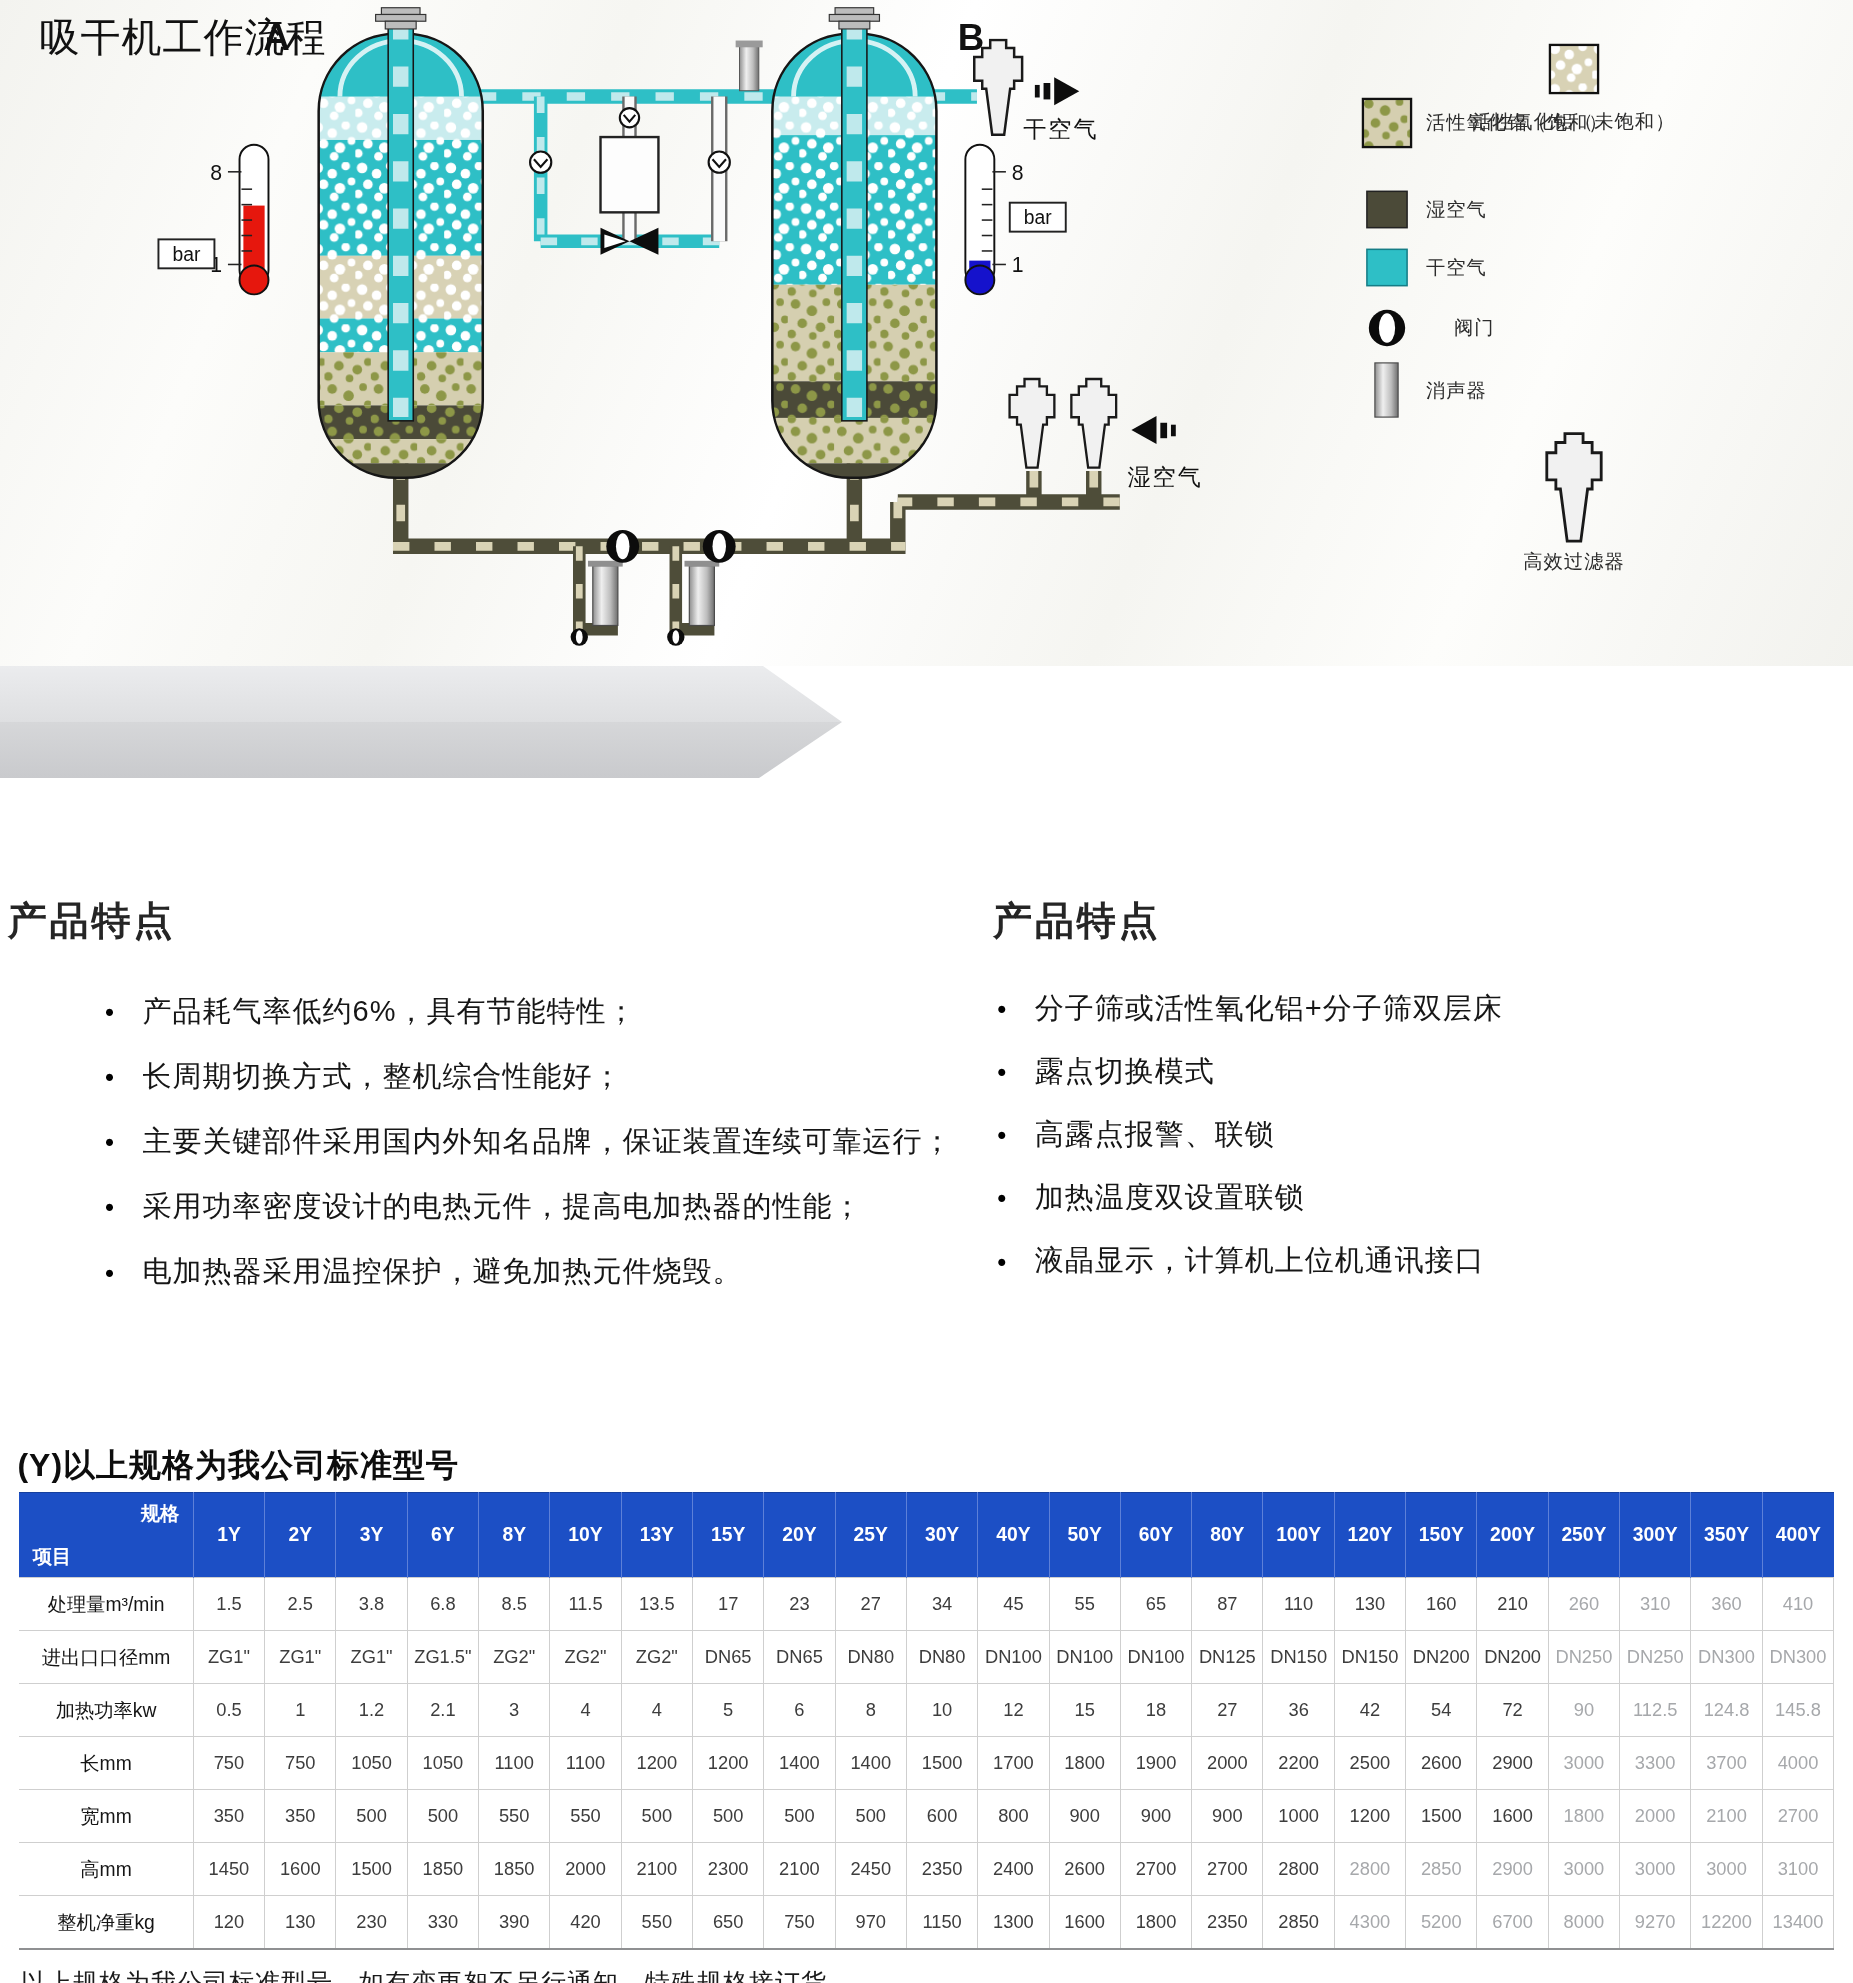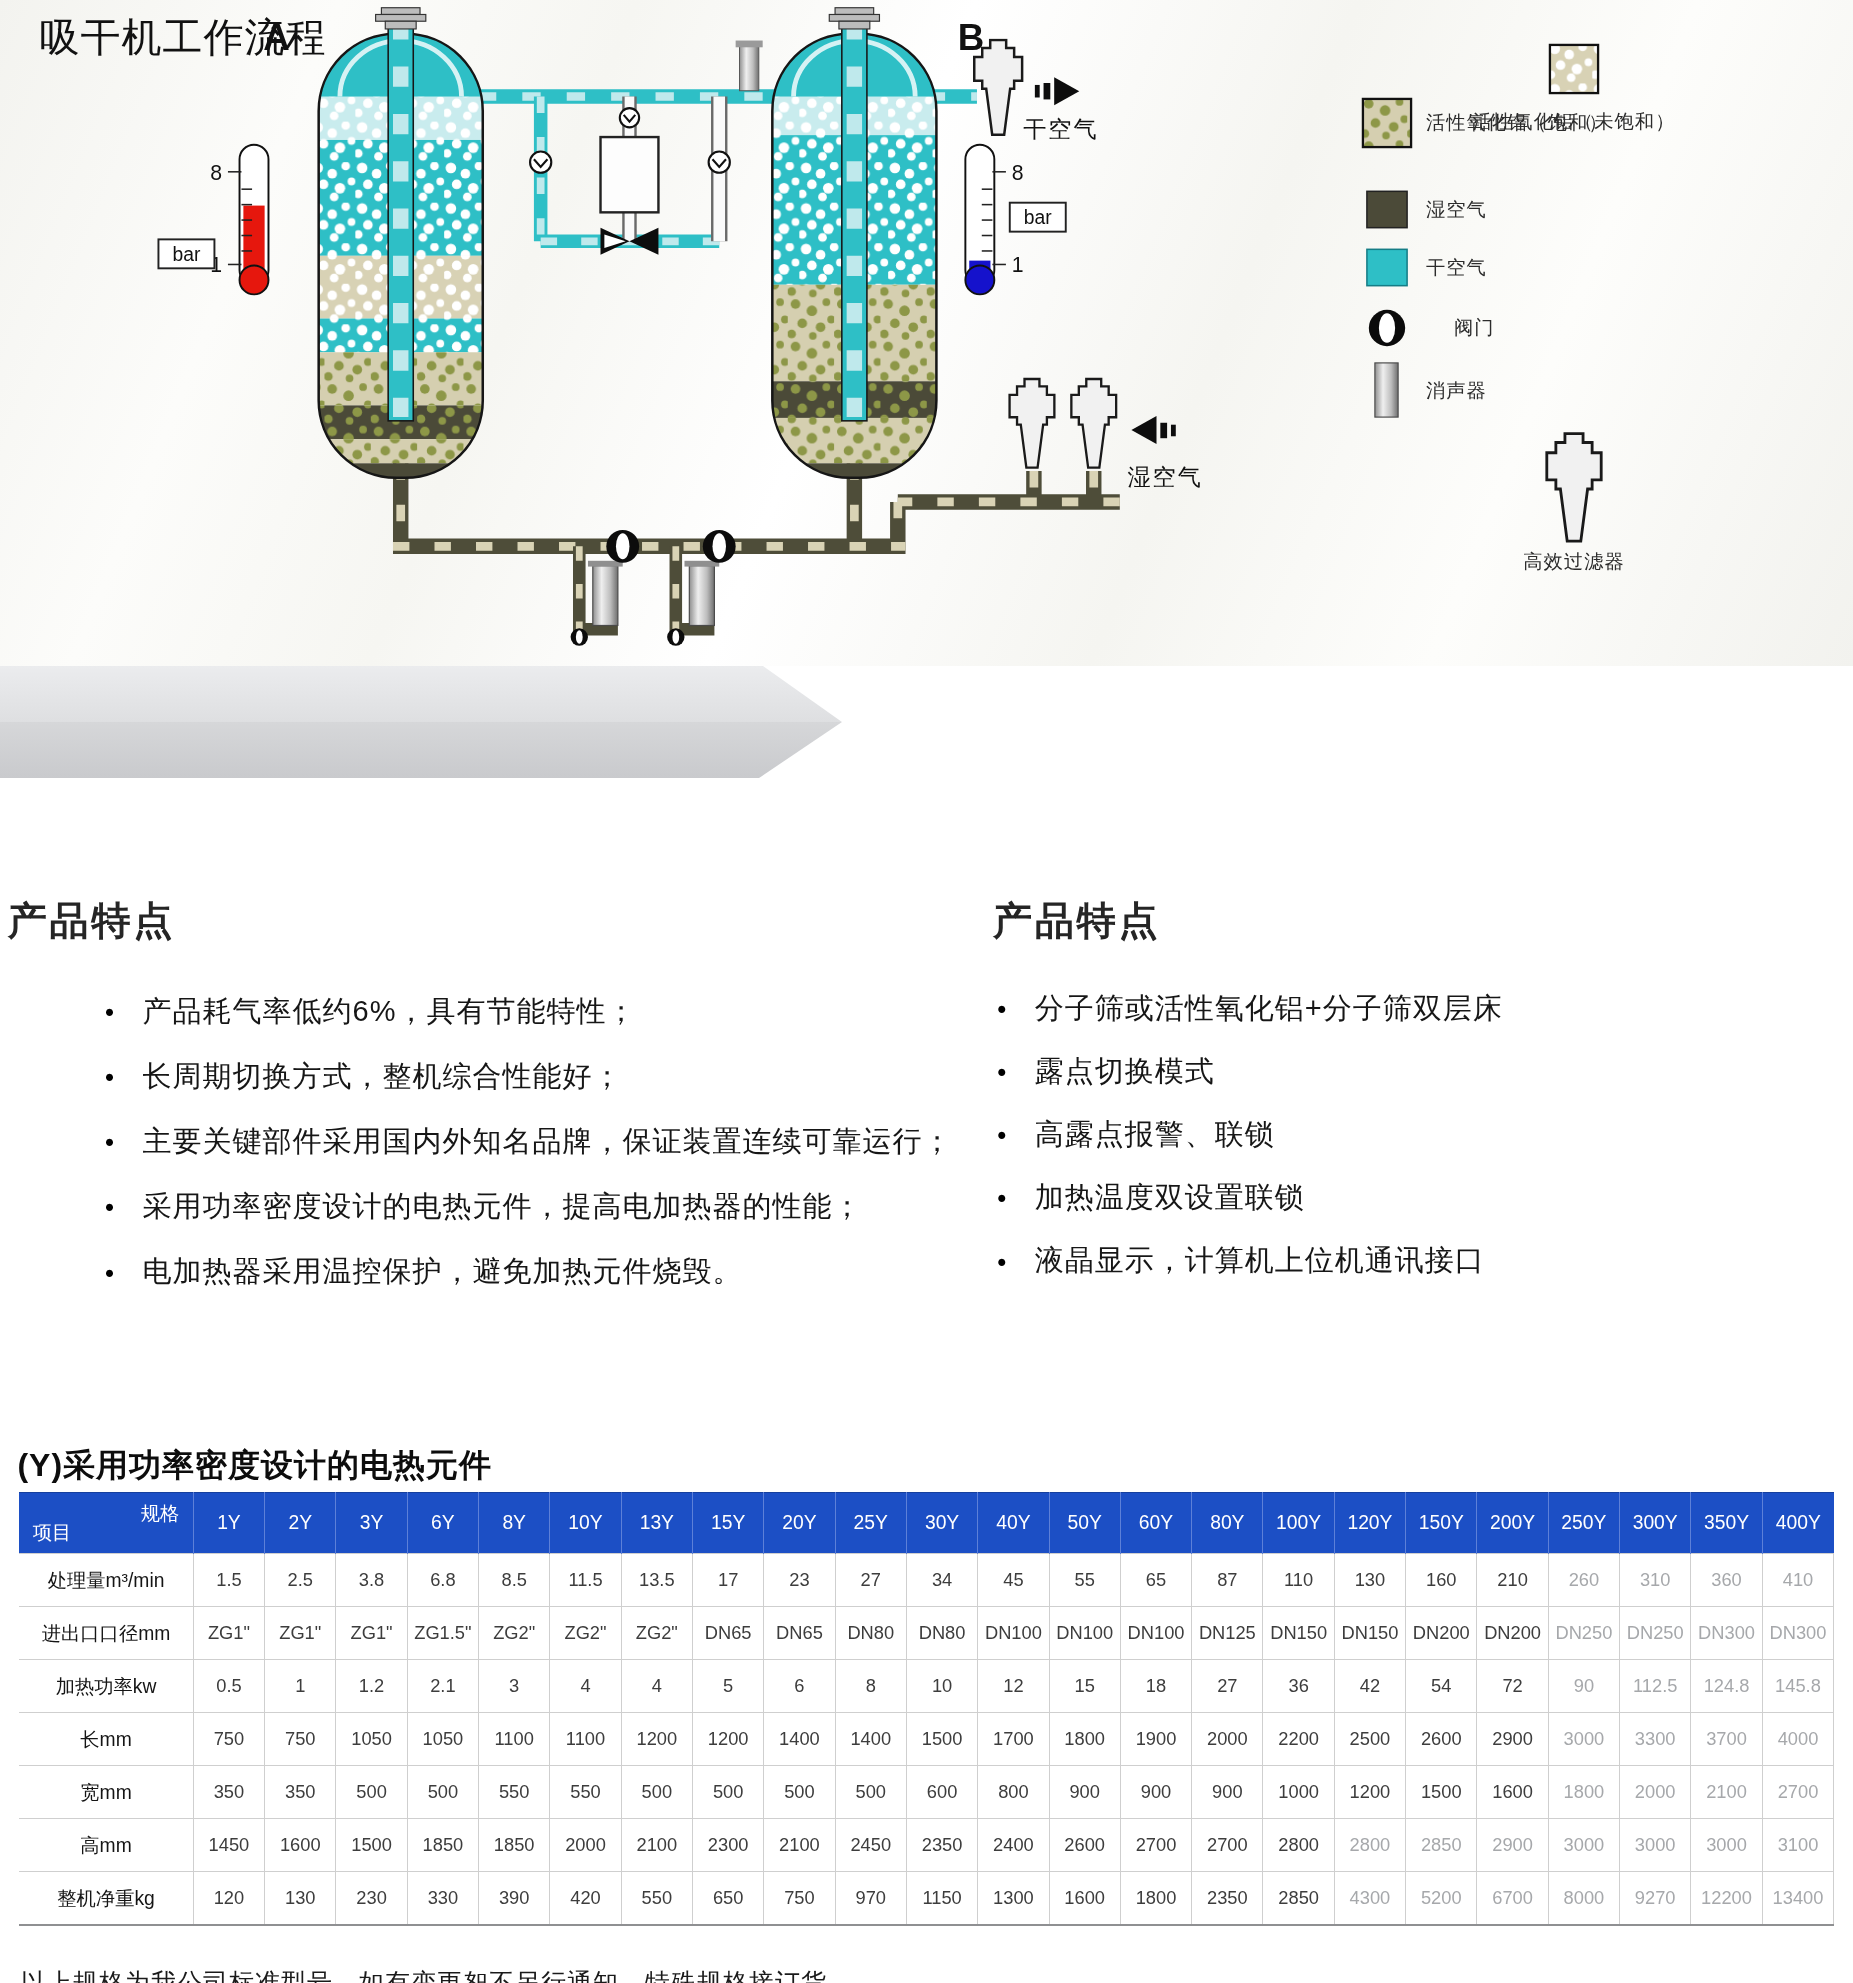--- a/index.html
+++ b/index.html
@@ -48,22 +48,22 @@
   .features li{font-size:29px;color:#161616;margin-bottom:23px;line-height:42px;letter-spacing:1px;}
   .features li::before{content:"●";font-size:16.4px;vertical-align:3.9px;margin-right:27px;color:#000;}
   .features-left li.outdent{margin-left:-97px;text-indent:97px;}
   .features-right li{margin-bottom:21px;}
   
   .spec-title{position:absolute;left:17.4px;top:1417px;font-size:32px;color:#0d0d0d;font-weight:600;letter-spacing:1px;}
   .spec-wrap{position:absolute;left:19.3px;top:1492px;width:1815px;}
   table.spec{border-collapse:collapse;width:1815px;table-layout:fixed;border-bottom:2.9px solid #8f9092;}
   table.spec col.c-label{width:174px;}
   table.spec thead th{
-    background:#1c4fc5;color:#fff;font-size:19.3px;font-weight:normal;height:60px;
-    border-right:1px solid #5d80d8;border-top:1.9px solid #16409e;padding:0;
+    background:#1c4fc5;color:#fff;font-size:19.3px;font-weight:bold;height:60px;
+    border-right:1px solid #5d80d8;border-top:1.9px solid #16409e;padding:12px;
   }
   table.spec thead th:last-child{border-right:none;}
   th.corner{position:relative;
     background-image:linear-gradient(to bottom right,transparent 48.8%,rgba(255,255,255,.9) 48.8%,rgba(255,255,255,.9) 50.6%,transparent 50.6%);
   }
   th.corner .c-top{position:absolute;top:6.8px;right:13.5px;font-size:19.3px;}
   th.corner .c-bottom{position:absolute;bottom:6.8px;left:13.5px;font-size:19.3px;}
   table.spec tbody th,table.spec tbody td{
     height:52px;background:#fff;border:1px solid #cfcfcf;font-size:18.3px;color:#3d3d3d;
     text-align:center;padding:0;font-weight:normal;
@@ -405,21 +405,21 @@
   <h3>产品特点</h3>
   <ul>
     <li>分子筛或活性氧化铝+分子筛双层床</li>
     <li>露点切换模式</li>
     <li>高露点报警、联锁</li>
     <li>加热温度双设置联锁</li>
     <li>液晶显示，计算机上位机通讯接口</li>
   </ul>
 </div>
 
-<h2 class="spec-title">(Y)采用功率密度设计的电热元件</h2>
+<h2 class="spec-title">(Y)以上规格为我公司标准型号</h2>
 
 <div class="spec-wrap">
   <table class="spec">
     <colgroup id="spec-colgroup">
         <col class="c-label">
       </colgroup>
     <thead>
       <tr id="spec-head-row">
         <th class="corner">
           <span class="c-top">规格</span>

